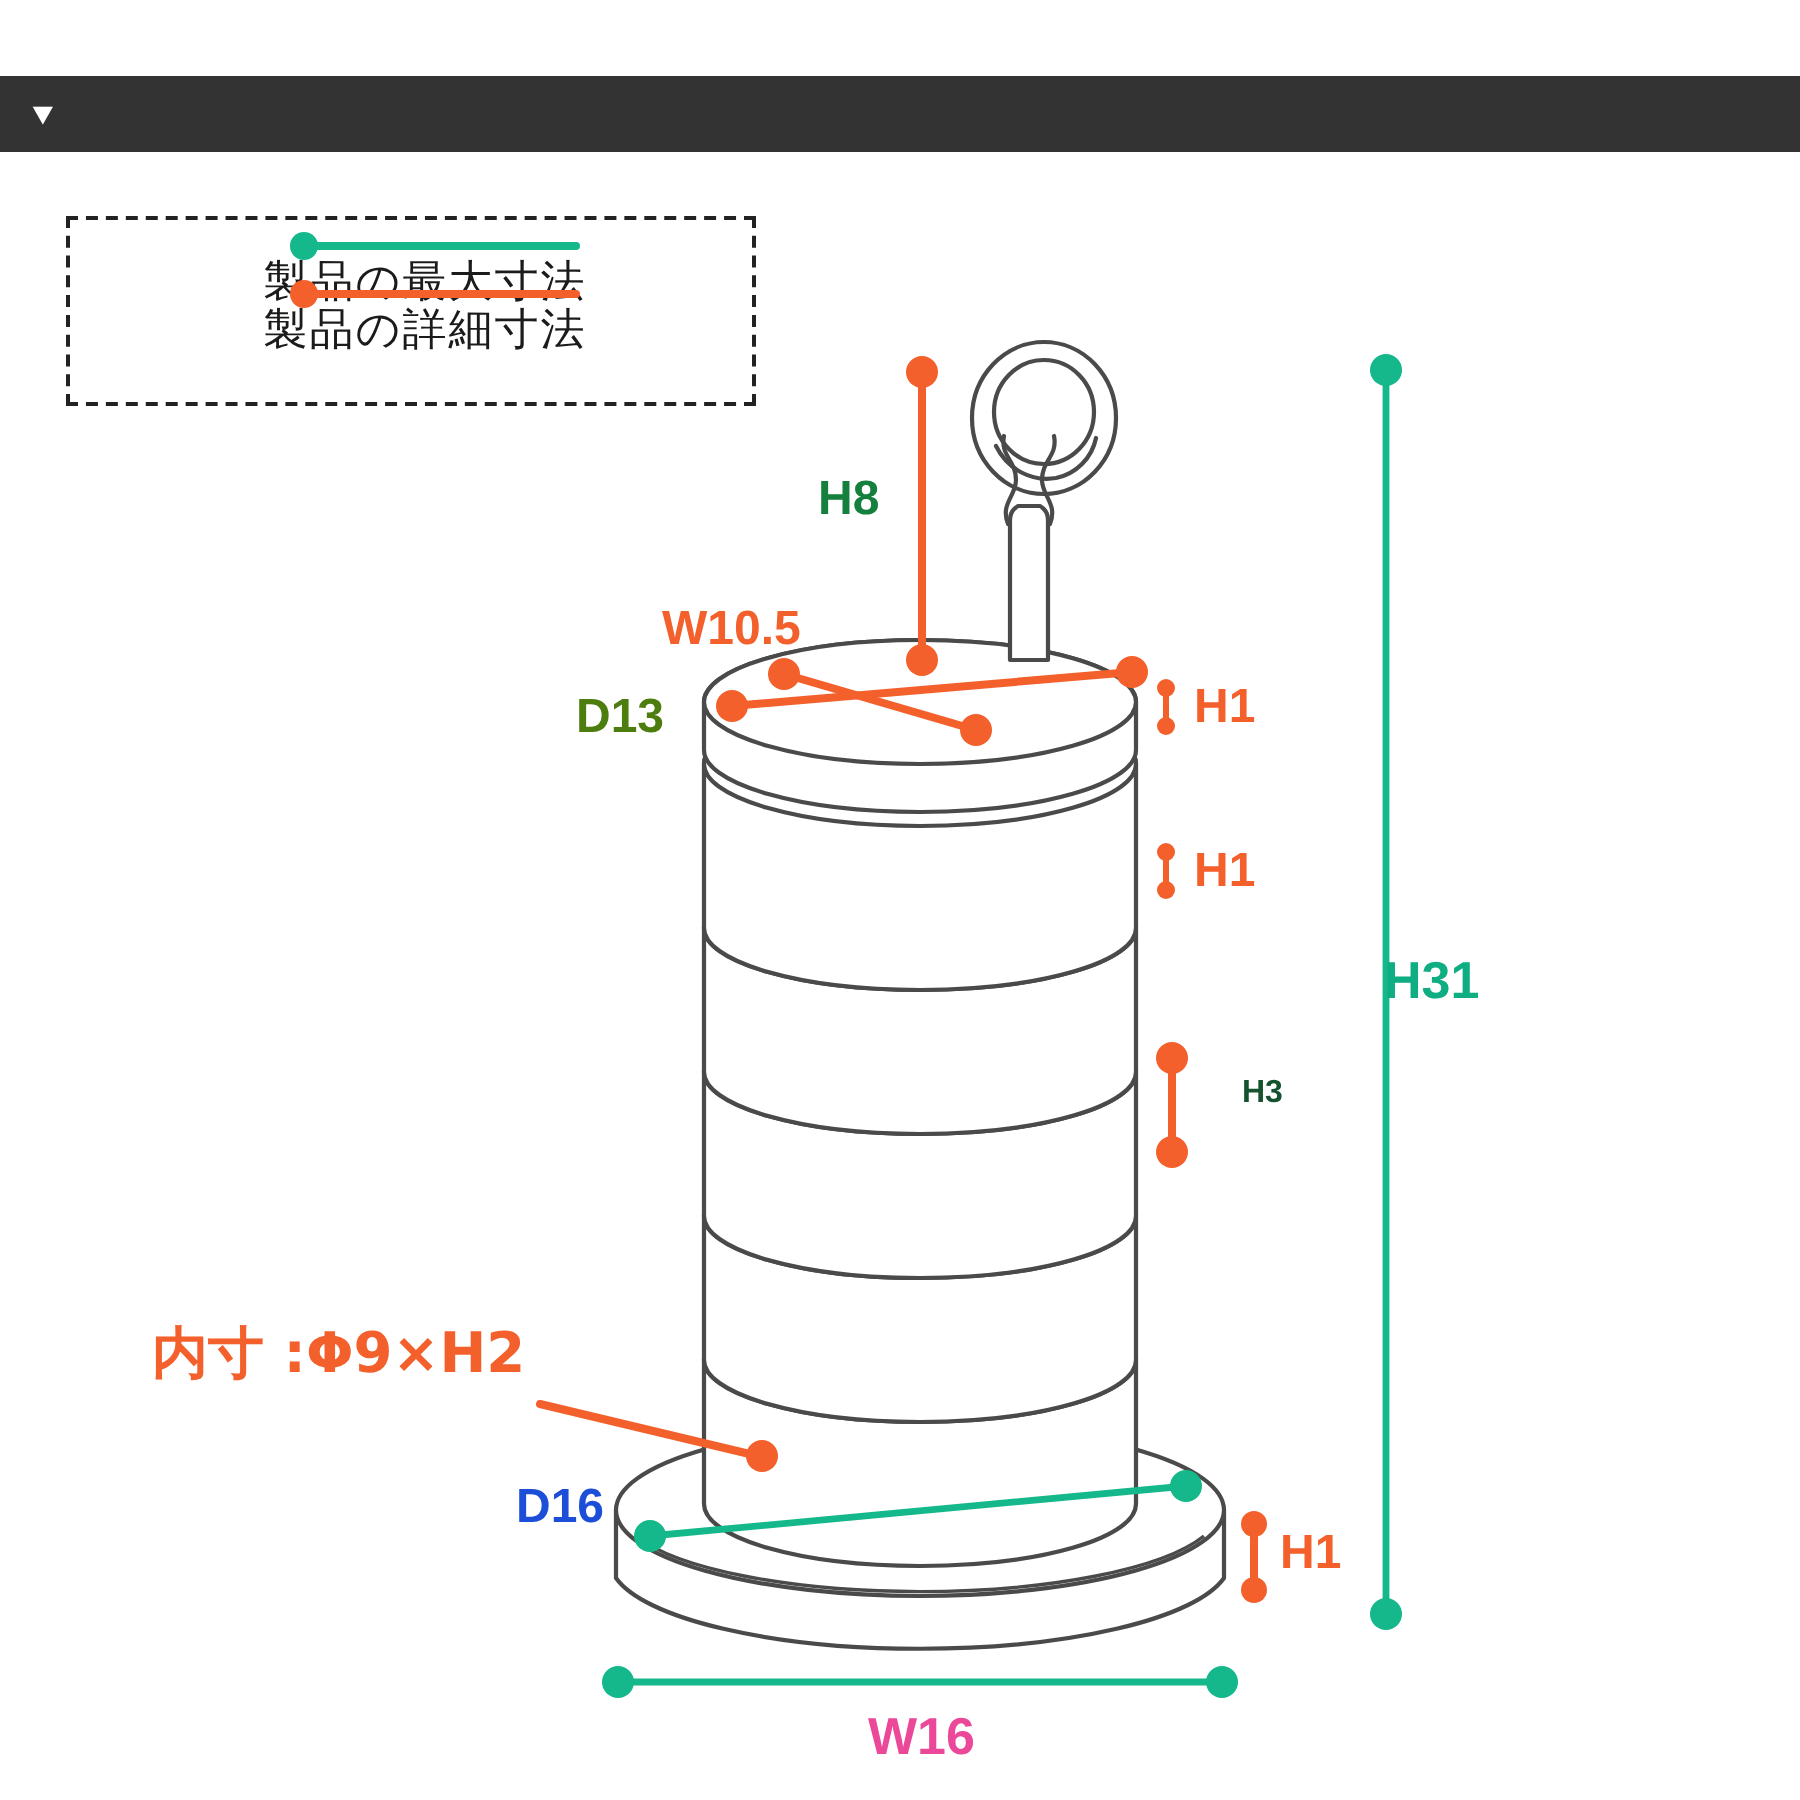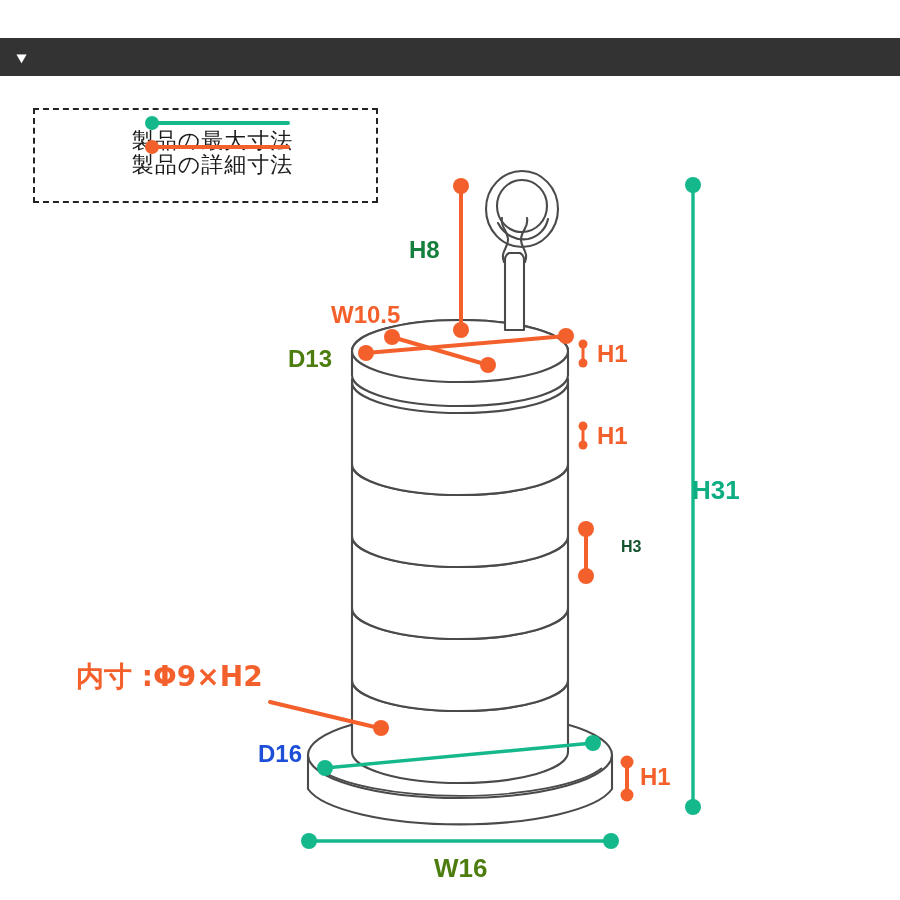--- a/index.html
+++ b/index.html
@@ -234,15 +234,15 @@
   <div class="dim-label" style="left:601px;top:539px;font-size:16px;color:#14532d;margin-left:20px;">H3</div>
 
   <div class="dim-label" style="left:640px;top:765px;font-size:24px;color:#f4602c;">H1</div>
 
   <div class="dim-label jp" style="left:76px;top:663px;font-size:28px;color:#f4602c;">内寸 :Φ9×H2</div>
 
   <div class="dim-label" style="left:692px;top:477px;font-size:26px;color:#0fae82;">H31</div>
 
   <div class="dim-label" style="left:258px;top:742px;font-size:24px;color:#1d4ed8;">D16</div>
 
-  <div class="dim-label" style="left:434px;top:855px;font-size:26px;color:#4d7c0f;">W16</div>
+  <div class="dim-label" style="left:434px;top:855px;font-size:26px;color:#ec4899;">W16</div>
 
 </div>
 
 </body></html>

